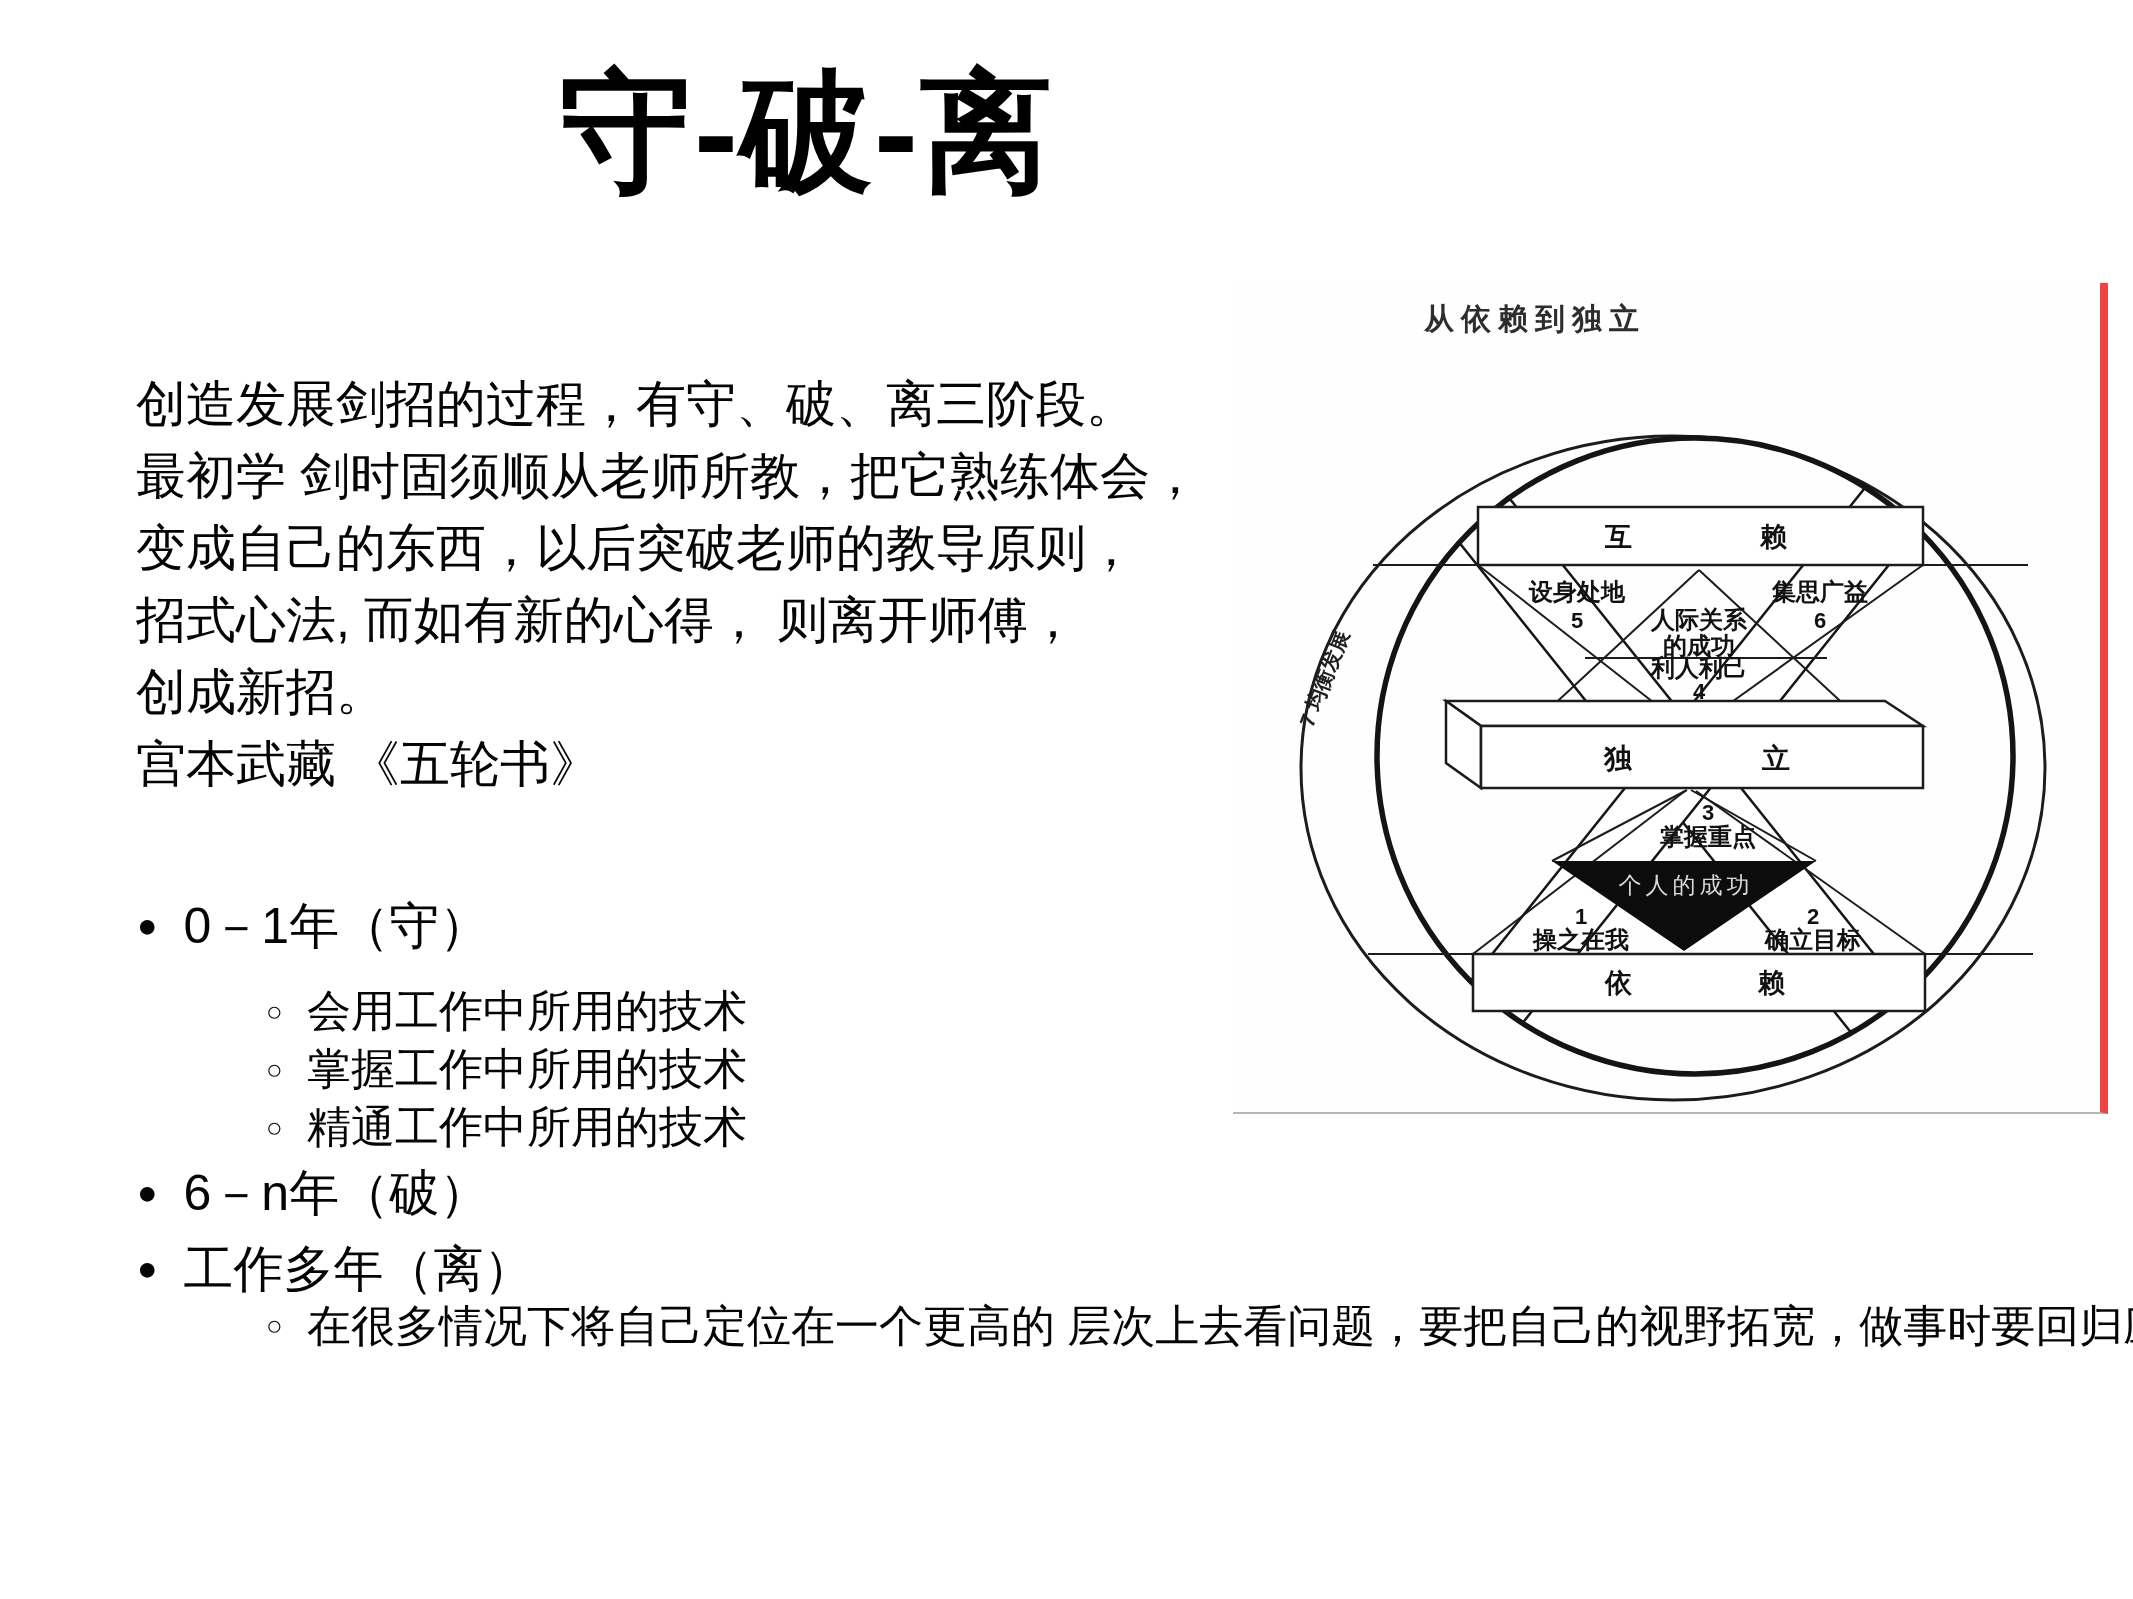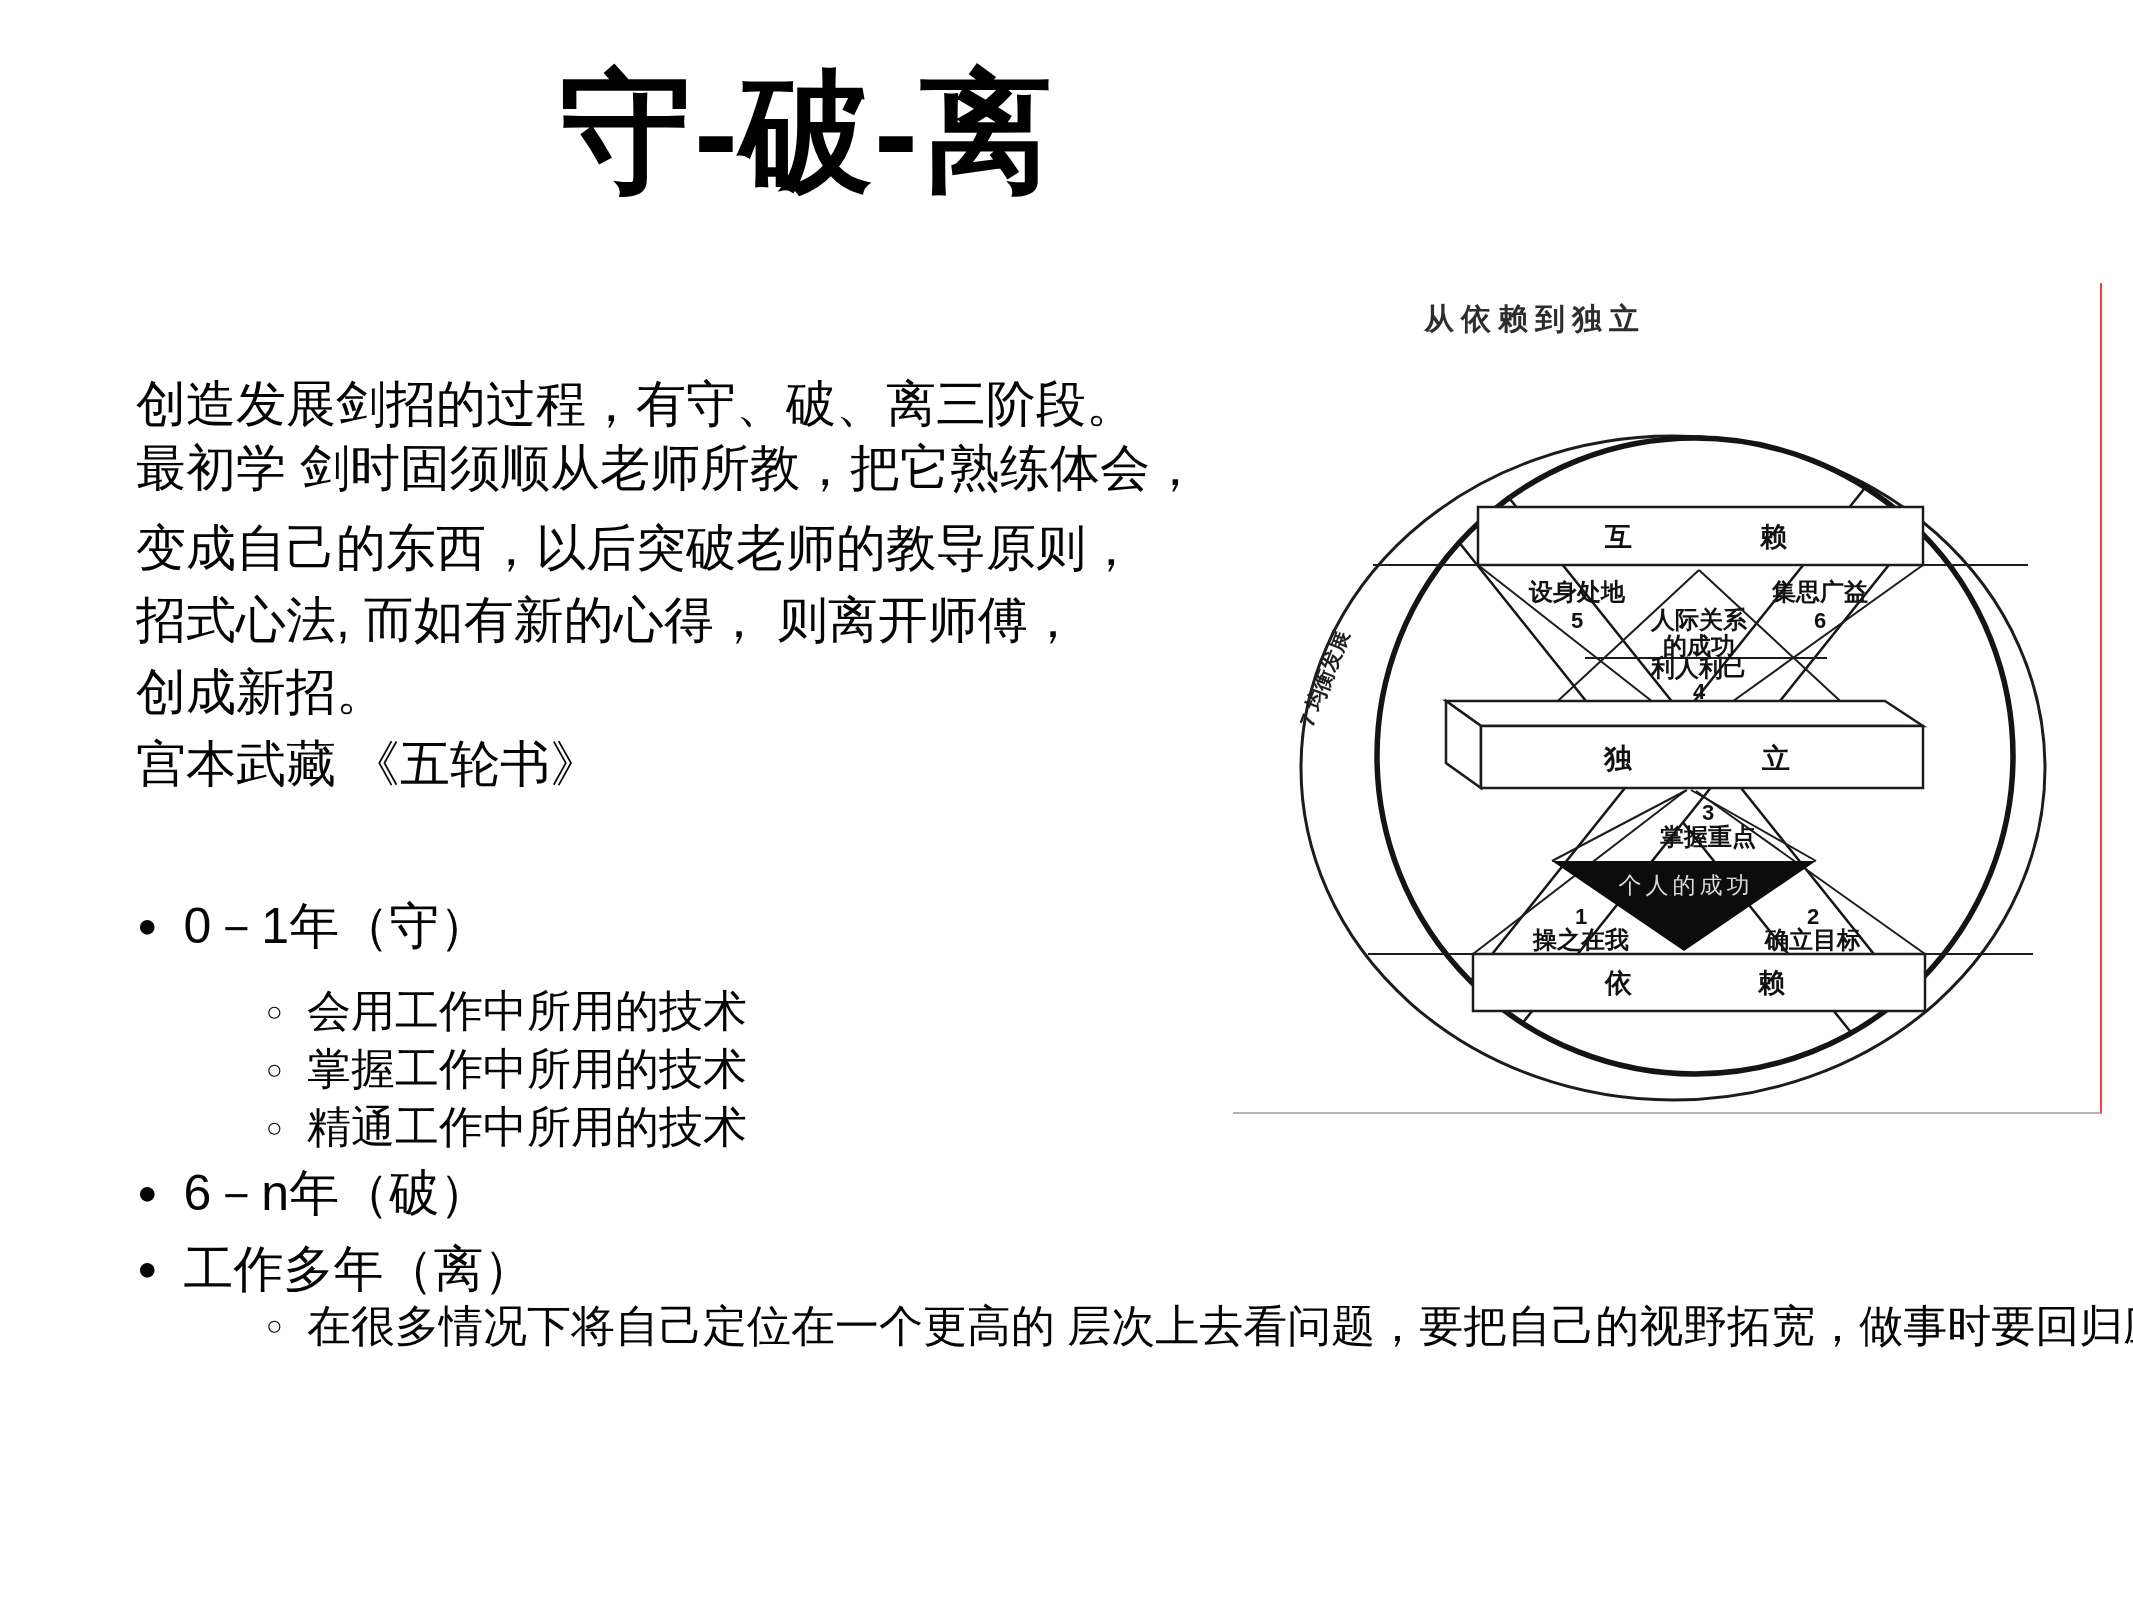--- a/index.html
+++ b/index.html
@@ -22,34 +22,34 @@
   .blist .row{position:absolute;white-space:nowrap;color:#050505;text-align:right;}
   .blist .l1{font-size:50px;}
   .blist .l2{font-size:44px;margin-left:48px;}
   .mk1{display:inline-block;font-size:34px;vertical-align:6px;margin-right:26px;}
   .mk2{display:inline-block;font-size:28px;vertical-align:5px;margin-right:24px;}
   .wrapbind{white-space:normal;width:1745px;line-height:56px;}
   .wrapbind .inner{display:inline;}
   .scan{
     left:1233px;top:283px;width:867px;height:829px;
     background:#fefefe;
-    border-right:2px solid #ef4444;
+    border-right:8px solid #ef4444;
     border-bottom:2px solid #b5b5b5;
   }
   .scan svg{position:absolute;left:0;top:0;}
   svg text{font-family:"Liberation Sans","DejaVu Sans",sans-serif;}
 </style>
 </head>
 <body>
 
 <div class="abs slide-title">守-破-离</div>
 
 <div class="abs para">
   <div class="pline" style="top:0px">创造发展剑招的过程，有守、破、离三阶段。</div>
-  <div class="pline" style="top:64px">最初学 剑时固须顺从老师所教，把它熟练体会，</div>
+  <div class="pline" style="top:72px">最初学 剑时固须顺从老师所教，把它熟练体会，</div>
   <div class="pline" style="top:144px">变成自己的东西，以后突破老师的教导原则，</div>
   <div class="pline" style="top:216px">招式心法, 而如有新的心得， 则离开师傅，</div>
   <div class="pline" style="top:288px">创成新招。</div>
   <div class="pline" style="top:360px">宫本武藏 《五轮书》</div>
 </div>
 
 <div class="blist">
   <div class="abs row l1" style="left:137px;top:893px">
     <span class="mk1">●</span><span>0－1年（守）</span>
   </div>

